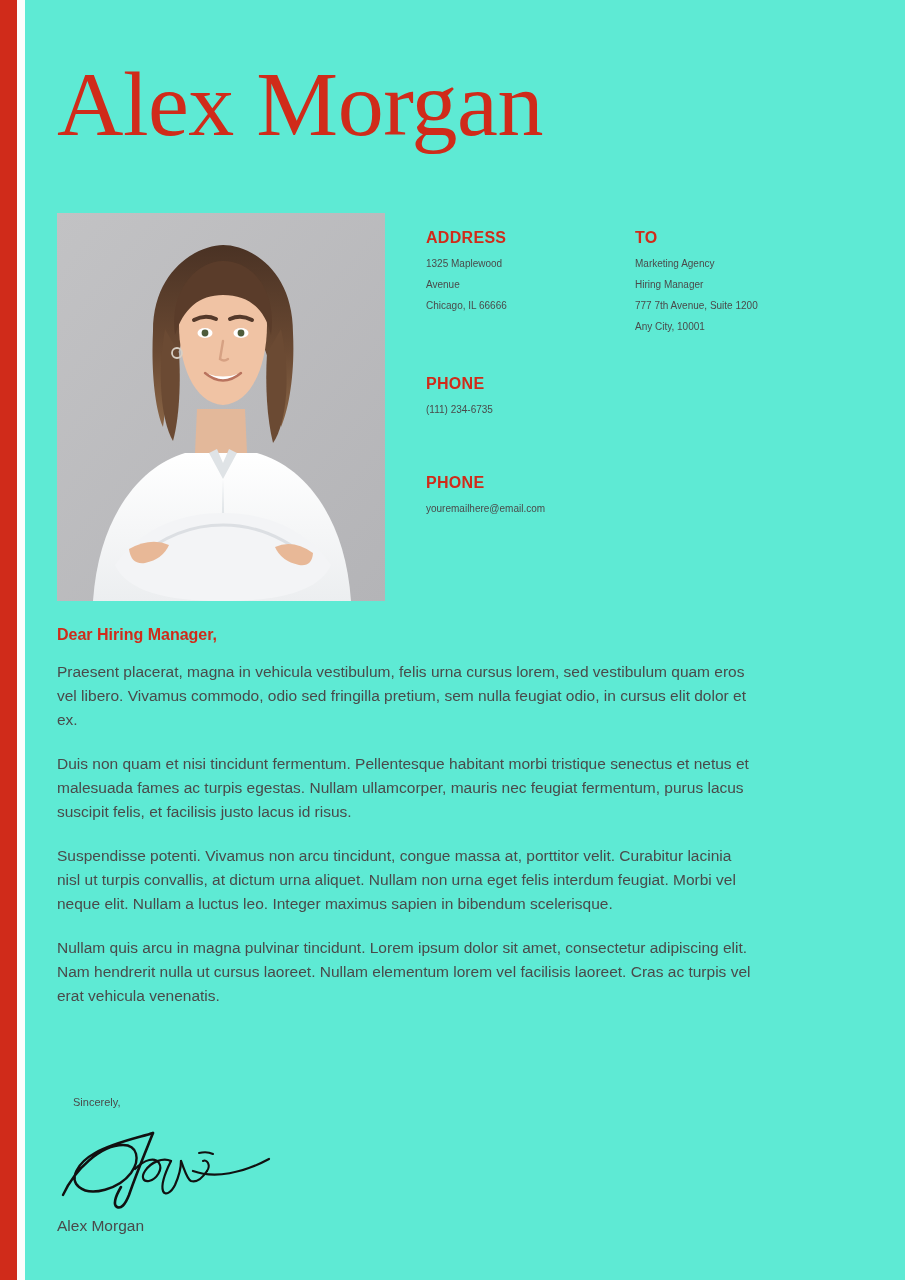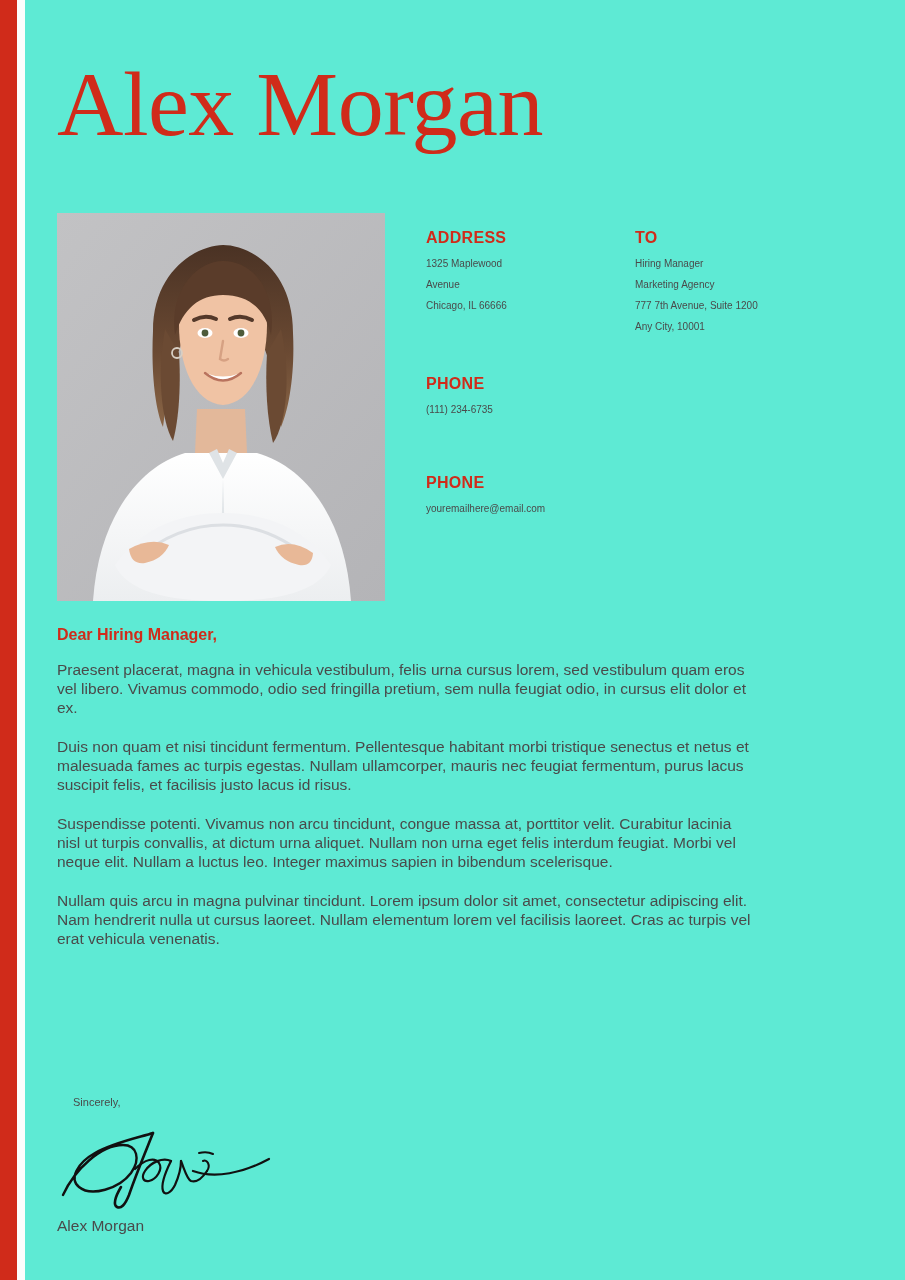--- a/index.html
+++ b/index.html
@@ -103,21 +103,21 @@
     width: 700px;
   }
   .salutation {
     font-size: 16px;
     font-weight: bold;
     color: #d02b1a;
     margin: 0 0 16px 0;
   }
   .body-para {
     font-size: 15.5px;
-    line-height: 19px;
+    line-height: 24px;
     color: #4a4a4a;
     margin: 0 0 20px 0;
   }
   .body-para:last-child { margin-bottom: 16px; }
 
   
   .closing {
     position: absolute;
     left: 57px;
     top: 1076px;
@@ -215,22 +215,22 @@
 
     <div class="meta-row">
       <div class="meta-col-left">
         <p class="meta-label">ADDRESS</p>
         <p class="meta-value">1325 Maplewood</p>
         <p class="meta-value">Avenue</p>
         <p class="meta-value">Chicago, IL 66666</p>
       </div>
       <div class="meta-col-right">
         <p class="meta-label">TO</p>
+        <p class="meta-value">Marketing Agency</p>
         <p class="meta-value">Hiring Manager</p>
-        <p class="meta-value">Marketing Agency</p>
         <p class="meta-value">777 7th Avenue, Suite 1200</p>
         <p class="meta-value">Any City, 10001</p>
       </div>
     </div>
 
     <div class="spacer-row"></div>
 
     <div class="meta-row">
       <div class="meta-col-left">
         <p class="meta-label">PHONE</p>

